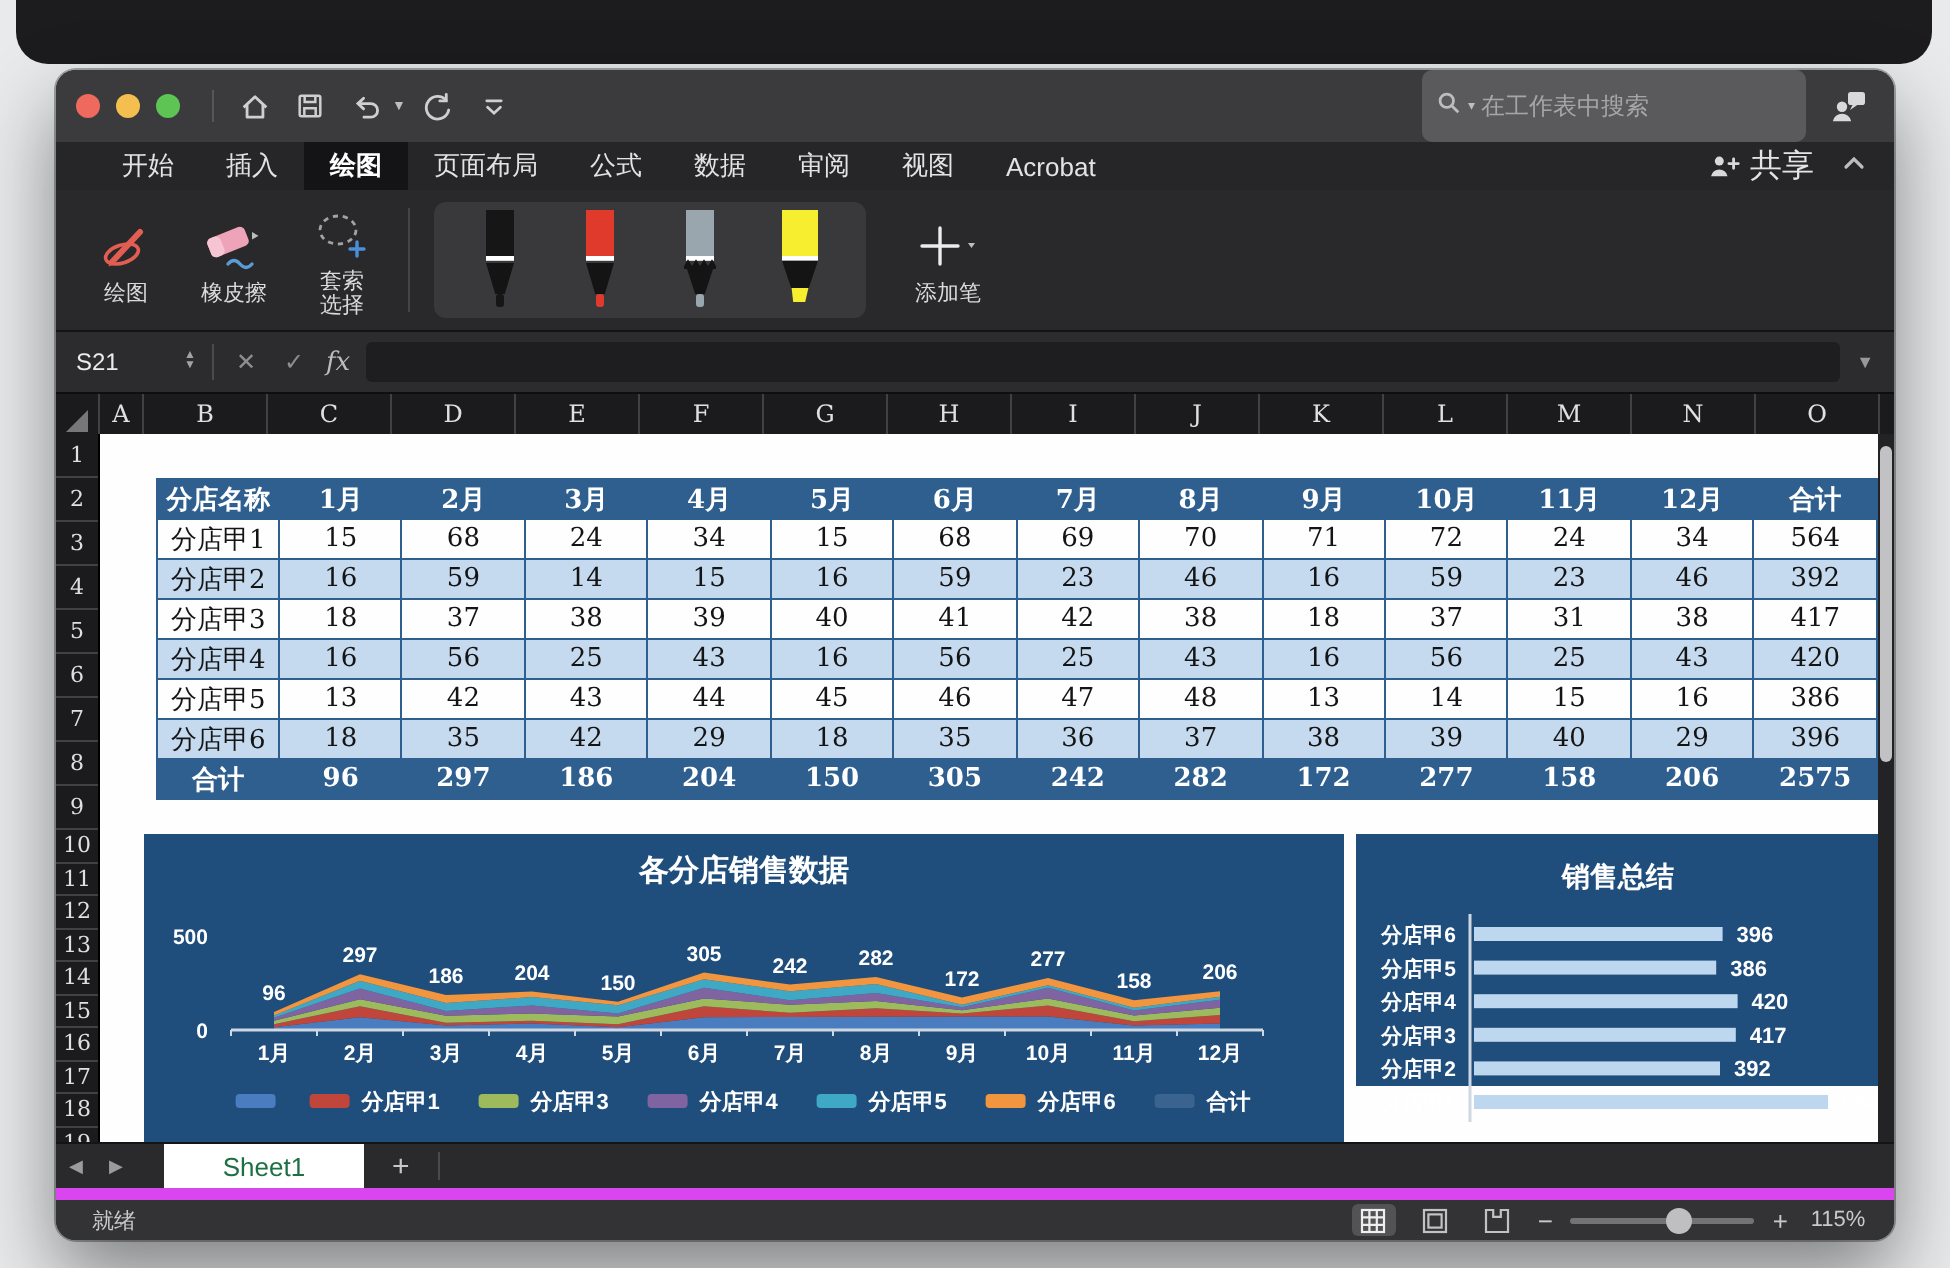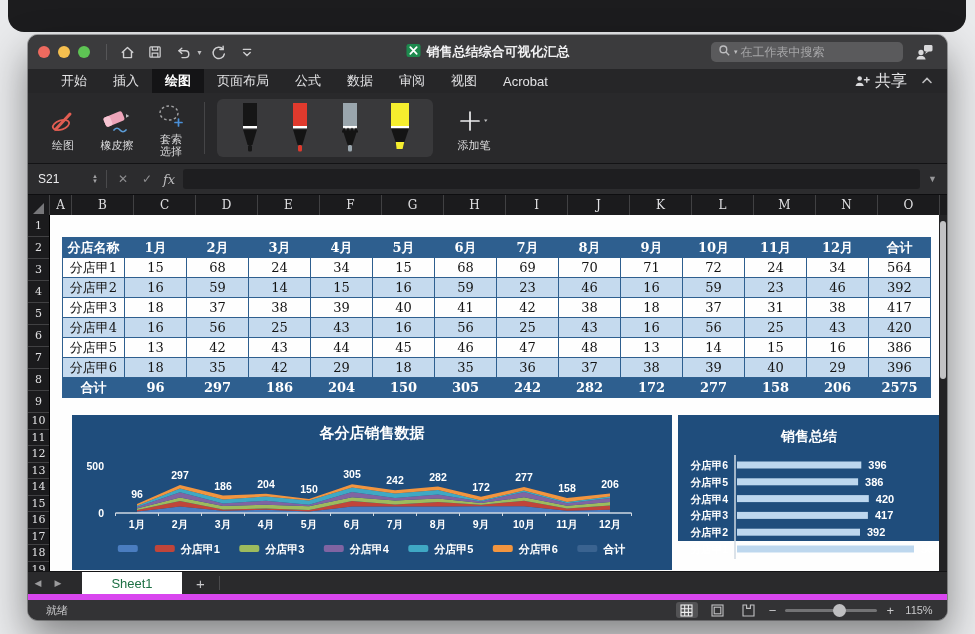--- a/index.html
+++ b/index.html
@@ -12,21 +12,21 @@
   .titlebar{flex:0 0 34px;background:#3b3b3d;display:flex;align-items:center;padding:0 10px;position:relative;}
   .traffic{display:flex;gap:8px;margin-right:8px;}
   .dot{width:12px;height:12px;border-radius:50%;}
   .dot.r{background:#ee6a5f;} .dot.y{background:#f5bf4f;} .dot.g{background:#5ec454;}
   .tb-sep{width:1px;height:16px;background:#565658;margin:0 8px;}
   .qat{display:flex;align-items:center;gap:4px;}
   .qicon{width:24px;height:24px;display:flex;align-items:center;justify-content:center;color:#cfcfd1;}
   .qcaret{font-size:7px;color:#bdbdbf;margin-left:-3px;}
   .doc-title{position:absolute;left:50%;transform:translateX(-50%);display:flex;align-items:center;gap:6px;
              font-weight:bold;font-size:13px;color:#f0f0f2;white-space:nowrap;}
-  .search{margin-left:auto;width:178px;height:20px;background:#5a5a5c;border-radius:5px;display:flex;align-items:center;
+  .search{margin-left:auto;width:178px;height:36px;background:#5a5a5c;border-radius:5px;display:flex;align-items:center;
           padding:0 7px;gap:3px;color:#a6a6a8;font-size:12px;overflow:hidden;white-space:nowrap;}
   .presence{width:26px;height:24px;display:flex;align-items:center;justify-content:center;margin-left:8px;}
   
   .tabrow{flex:0 0 24px;background:#262628;display:flex;align-items:stretch;padding:0 14px 0 20px;font-size:13px;color:#e3e3e5;}
   .tab{padding:0 13px;display:flex;align-items:center;cursor:default;}
   .tab.active{background:#141416;font-weight:bold;color:#fff;}
   .tab-right{margin-left:auto;display:flex;align-items:center;gap:14px;color:#e3e3e5;}
   .share{display:flex;align-items:center;gap:5px;font-size:16px;}
   .chev-up{font-size:10px;color:#bdbdbf;}
   
@@ -56,21 +56,21 @@
   .ch.corner,.ch.narrow{flex:0 0 22px;}
   .corner-tri{width:0;height:0;border-left:11px solid transparent;border-bottom:11px solid #77777a;margin-top:6px;}
   .rowheaders{position:absolute;top:20px;left:0;width:22px;bottom:0;background:#1b1b1d;border-right:1px solid #000;
               display:flex;flex-direction:column;box-sizing:border-box;}
   .rh{border-bottom:1px solid #414143;color:#e0e0e2;font:11px "DejaVu Serif",serif;display:flex;align-items:center;
       justify-content:center;box-sizing:border-box;}
   .sheet{position:absolute;top:20px;left:22px;right:8px;bottom:0;background:#fefefe;overflow:hidden;}
   .vscroll{position:absolute;top:20px;right:0;width:8px;bottom:0;background:#232325;}
   .vthumb{position:absolute;top:6px;left:1px;width:6px;height:158px;background:#c2c2c4;border-radius:3px;}
   
-  table.sales{position:absolute;left:12px;top:22px;border-collapse:collapse;table-layout:fixed;
+  table.sales{position:absolute;left:28px;top:22px;border-collapse:collapse;table-layout:fixed;
               font-family:"DejaVu Serif",serif;font-size:13px;color:#141414;border-radius:29px;}
   table.sales td{width:62px;height:20px;border:1px solid #2e5f8f;text-align:center;padding:0;box-sizing:border-box;}
   tr.t-head td,tr.t-total td{background:#2e5f8f;color:#fff;font-weight:bold;}
   tr.t-alt td{background:#c5daee;}
   
   .chart{position:absolute;background:#1f4d7c;}
   .chart-left{left:22px;top:200px;width:600px;height:155px;}
   .chart-right{left:628px;top:200px;width:262px;height:126px;}
   .chart svg{display:block;}
   
@@ -131,29 +131,20 @@
               <path d="M13.8 5.4 a6 6 0 1 0 1.4 5.2"></path>
               <path d="M13.9 2.4 v3.4 h-3.4"></path>
             </svg>
         </span>
         <span class="qicon">
           <svg width="14" height="14" viewBox="0 0 14 14" fill="none" stroke="currentColor" stroke-width="1.4" stroke-linecap="round">
               <path d="M3.4 4.4 h7.2"></path>
               <path d="M3.8 7.6 7 10.6 10.2 7.6"></path>
             </svg>
         </span>
-      </div>
-      <div class="doc-title">
-        <span>
-          <svg width="15" height="15" viewBox="0 0 16 16">
-              <rect x="0.5" y="1" width="15" height="14" rx="2.5" fill="#1d8a4e"></rect>
-              <path d="M4.6 4.5 11.4 11.5 M11.4 4.5 4.6 11.5" stroke="#fff" stroke-width="1.9" stroke-linecap="round"></path>
-            </svg>
-        </span>
-        <span>销售总结综合可视化汇总</span>
       </div>
       <div class="search">
         <span>
           <svg width="13" height="13" viewBox="0 0 14 14" fill="none" stroke="#bdbdbf" stroke-width="1.5">
               <circle cx="5.8" cy="5.8" r="3.6"></circle>
               <path d="M8.6 8.6 12 12"></path>
             </svg>
         </span>
         <span style="font-size:7px;color:#bdbdbf">▾</span>
         <span>在工作表中搜索</span>

